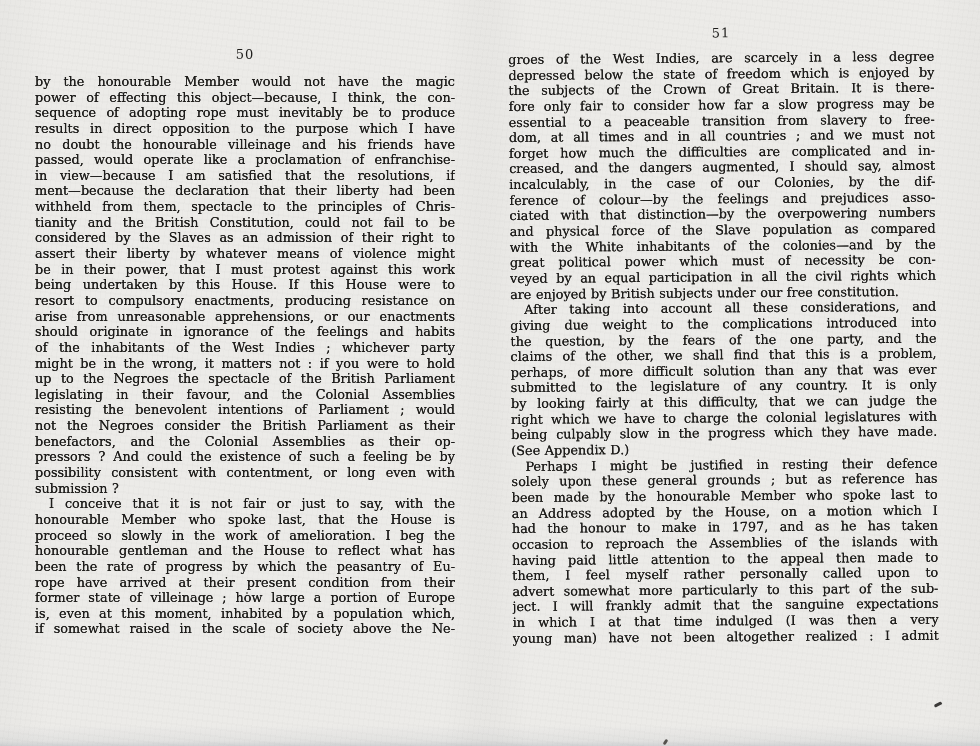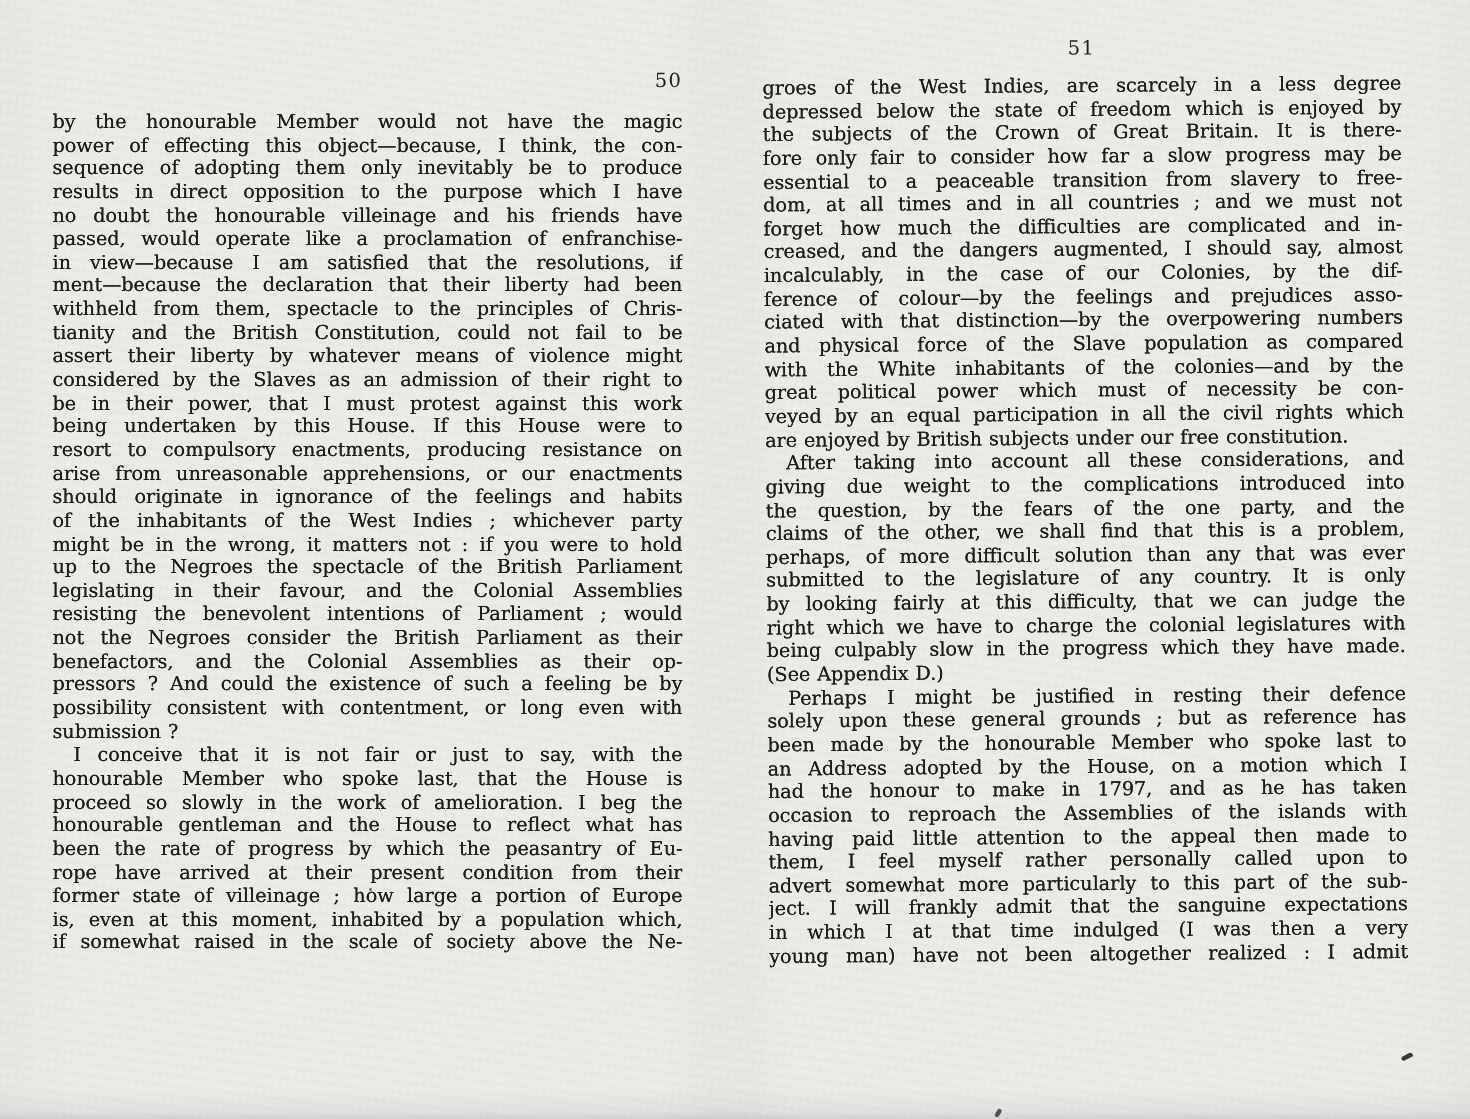--- a/index.html
+++ b/index.html
@@ -33,21 +33,21 @@
     text-align: center;
     font-size: 13px;
     line-height: 14px;
     letter-spacing: 1px;
   }
   #page-left {
     left: 35px;
     top: 48px;
     width: 420px;
   }
-  #page-left .page-number { margin-bottom: 12px; text-align: right; }
+  #page-left .page-number { margin-bottom: 12px; }
   #page-right {
     left: 508px;
     top: 28px;
     width: 426px;
     transform: rotate(-0.45deg);
     transform-origin: left top;
   }
   #page-right .page-number { margin-bottom: 10px; }
   .page-body {
     font-size: 12.8px;
@@ -97,30 +97,30 @@
 <body style="--paper: #ecebe8; --ink: #1e1d1b;">
 
 <div class="scan-texture"></div>
 
 <div class="page" id="page-left">
   <div class="page-number">50</div>
   <div class="page-body" id="page-left-body">
       <div class="para">
         <div class="line">by the honourable Member would not have the magic</div>
         <div class="line">power of effecting this object—because, I think, the con-</div>
-        <div class="line">sequence of adopting them only inevitably be to produce</div>
+        <div class="line">sequence of adopting rope must inevitably be to produce</div>
         <div class="line">results in direct opposition to the purpose which I have</div>
         <div class="line">no doubt the honourable villeinage and his friends have</div>
         <div class="line">passed, would operate like a proclamation of enfranchise-</div>
         <div class="line">in view—because I am satisfied that the resolutions, if</div>
         <div class="line">ment—because the declaration that their liberty had been</div>
         <div class="line">withheld from them, spectacle to the principles of Chris-</div>
         <div class="line">tianity and the British Constitution, could not fail to be</div>
+        <div class="line">considered by the Slaves as an admission of their right to</div>
         <div class="line">assert their liberty by whatever means of violence might</div>
-        <div class="line">considered by the Slaves as an admission of their right to</div>
         <div class="line">be in their power, that I must protest against this work</div>
         <div class="line">being undertaken by this House. If this House were to</div>
         <div class="line">resort to compulsory enactments, producing resistance on</div>
         <div class="line">arise from unreasonable apprehensions, or our enactments</div>
         <div class="line">should originate in ignorance of the feelings and habits</div>
         <div class="line">of the inhabitants of the West Indies ; whichever party</div>
         <div class="line">might be in the wrong, it matters not : if you were to hold</div>
         <div class="line">up to the Negroes the spectacle of the British Parliament</div>
         <div class="line">legislating in their favour, and the Colonial Assemblies</div>
         <div class="line">resisting the benevolent intentions of Parliament ; would</div>

